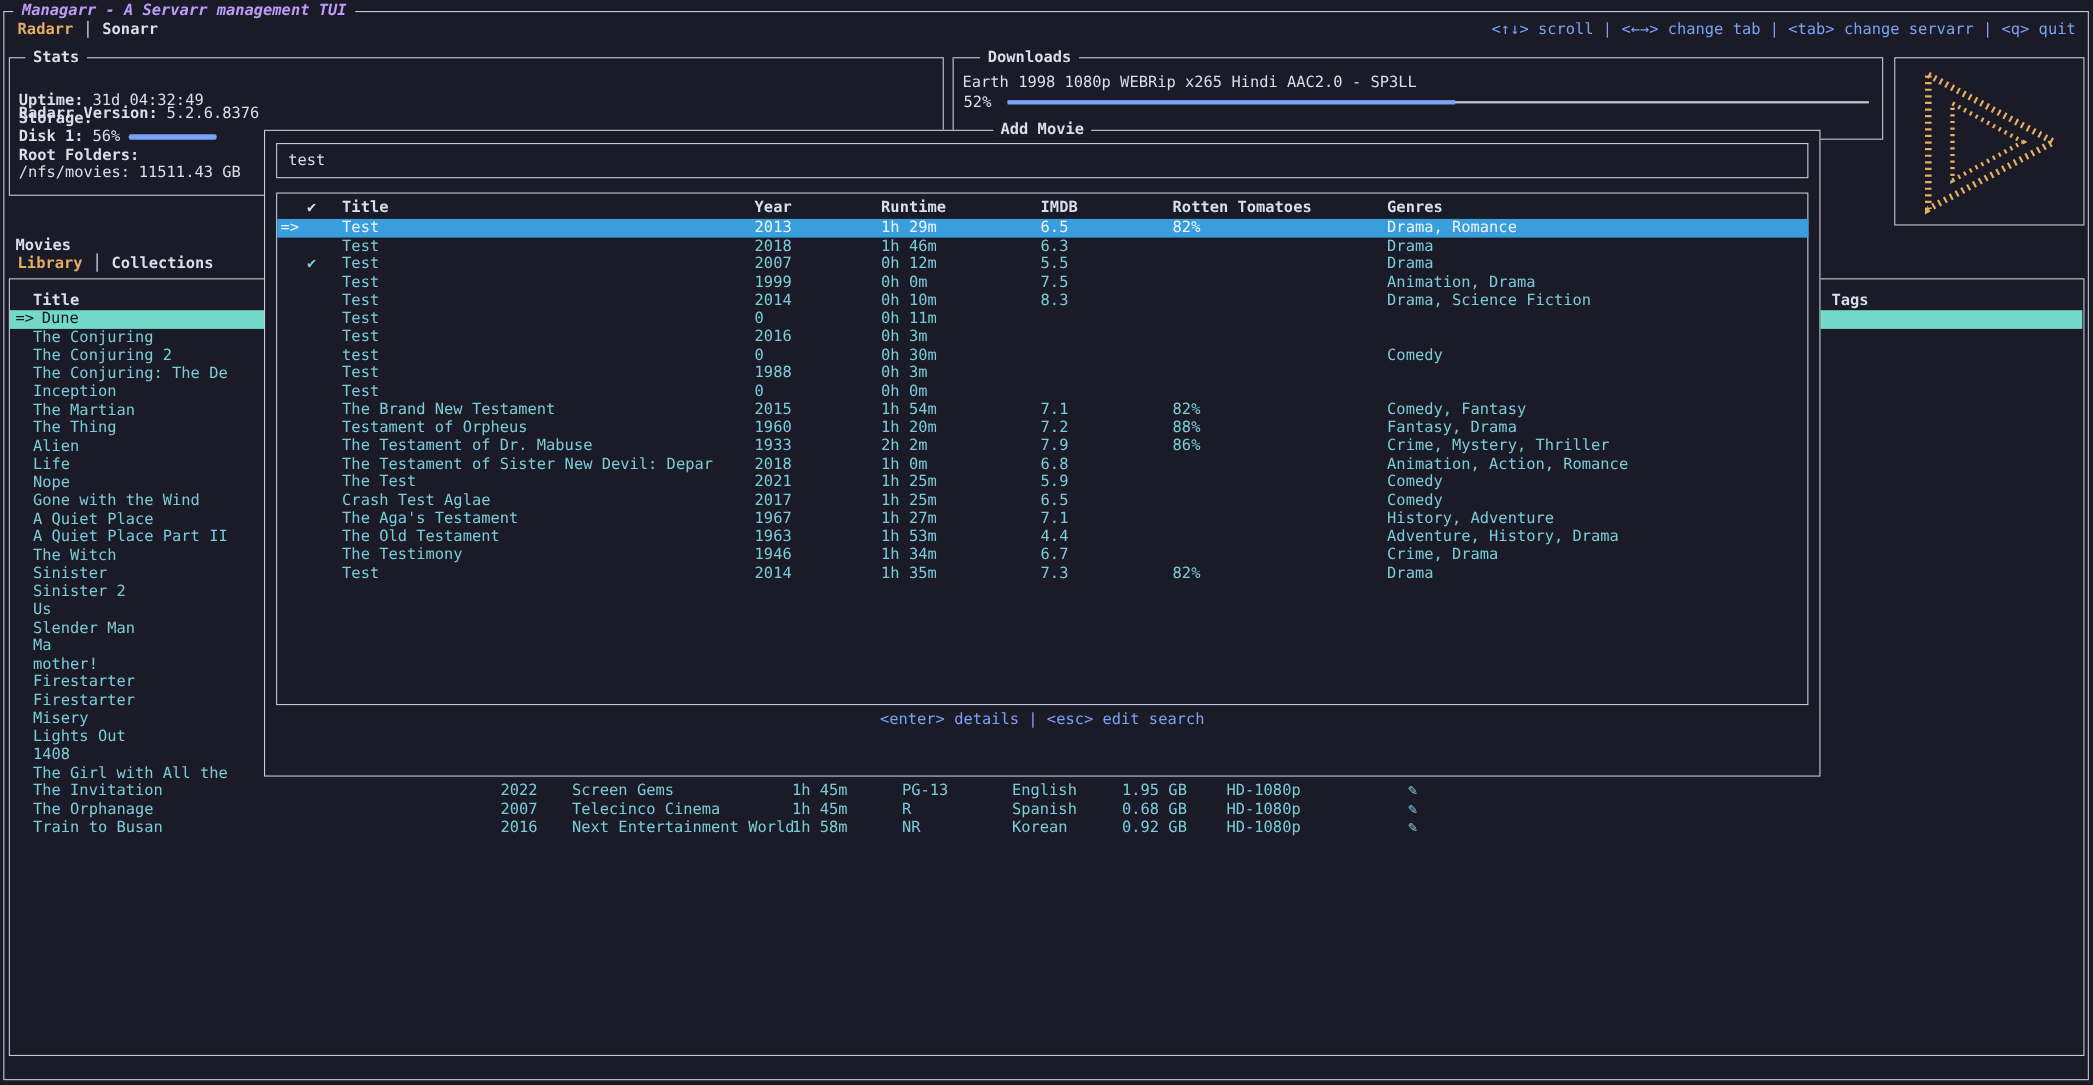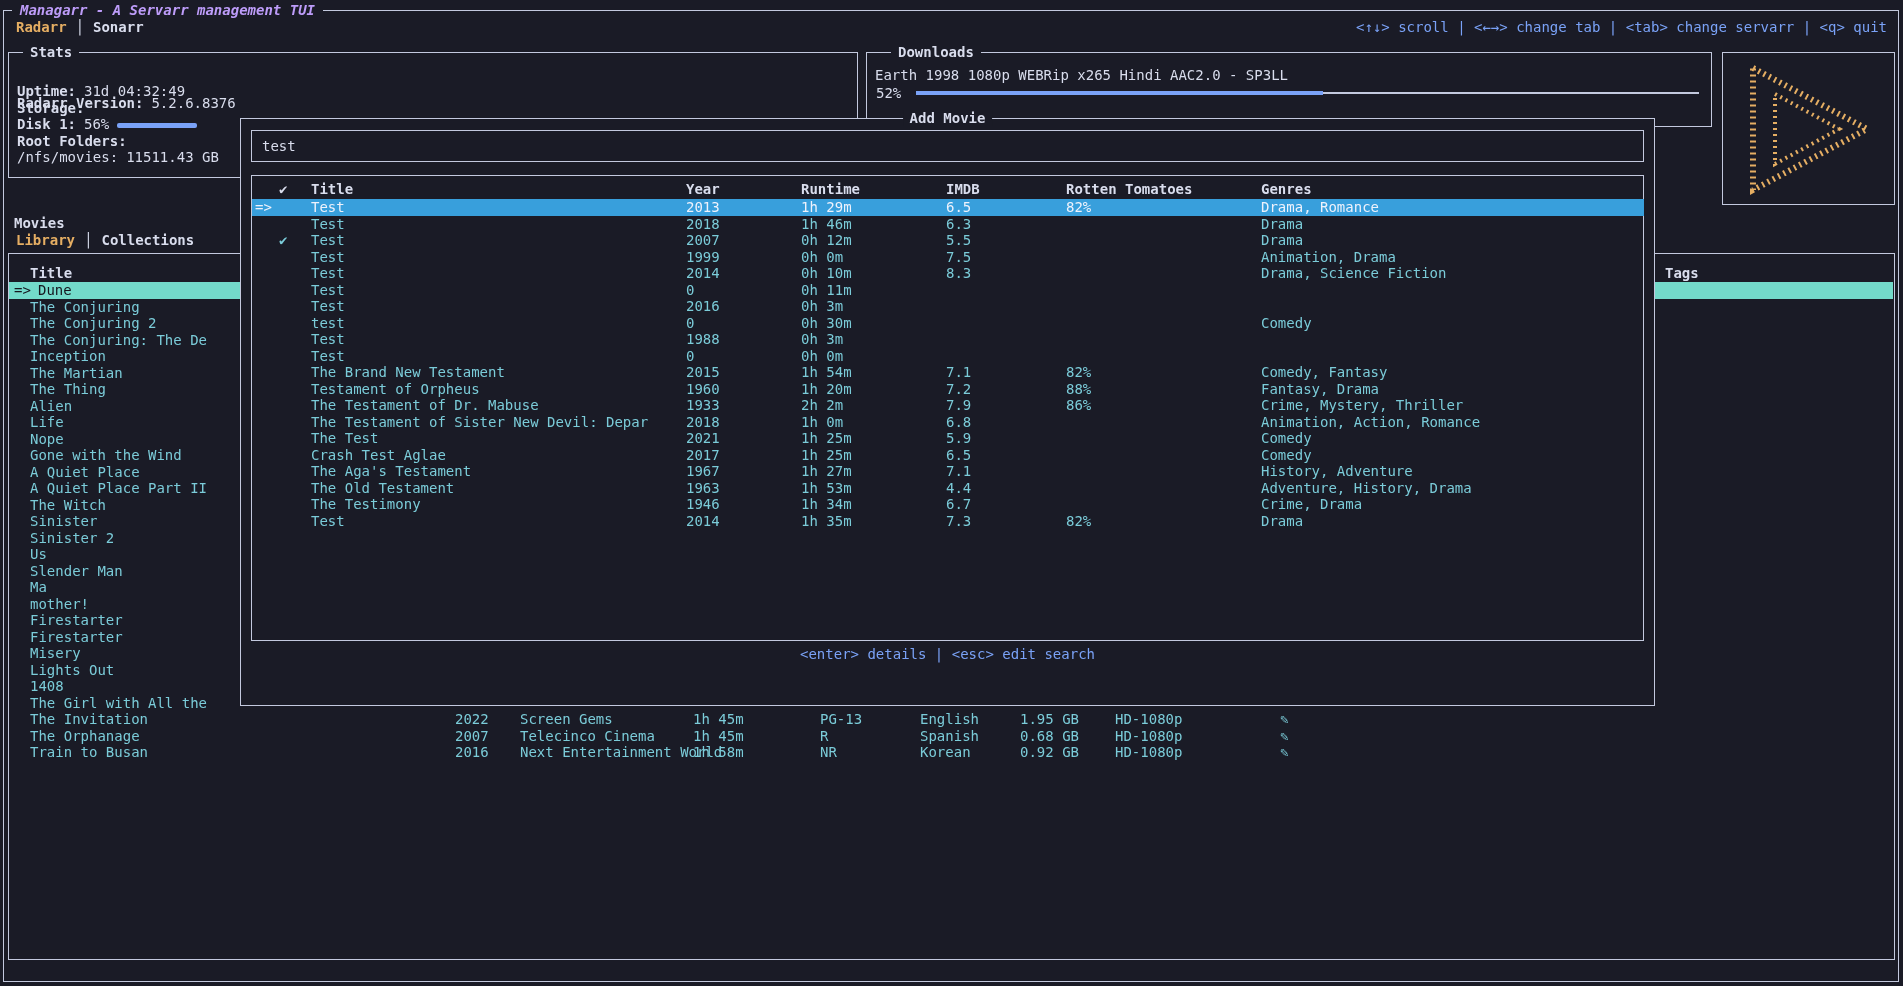--- a/index.html
+++ b/index.html
@@ -64,21 +64,21 @@
   .mh-title{ left:21px; } .mh-tags{ left:1656px; }
   .rows{ position:absolute; }
   .row{ position:relative; height:16.5px; }
   .cell{ position:absolute; top:0; height:16.5px; line-height:16.5px; white-space:pre; }
   .m-rows{ top:28px; left:0; width:1884px; }
   .m-rows .cell{ color:var(--cyan); }
   .m-rows .row.selected{ background:var(--selgreen); }
   .m-rows .row.selected .cell{ color:var(--dark); }
   .c-marker{ left:5px; } .c-title{ left:21px; }
   .m-rows .row.selected .c-title{ left:29px;text-align:right; }
-  .c-year{ left:446px; } .c-studio{ left:511px; } .c-runtime{ left:684px; }
+  .c-year{ left:446px; } .c-studio{ left:511px; } .c-runtime{ left:711px; }
   .c-cert{ left:811px; } .c-lang{ left:911px; } .c-size{ left:1011px; }
   .c-quality{ left:1106px; } .c-mon{ left:1271px; }
 
   .modal{ position:absolute; left:240px; top:118px; width:1415px; height:588px;
     background:var(--bg); border:1px solid var(--border); z-index:5; }
   .modal-title{ left:50%; transform:translateX(-50%); }
   .search-box{ position:absolute; left:10px; top:11px; width:1393px; height:32px;
     border:1px solid var(--border); }
   .search-input{ width:100%; height:100%; background:transparent; border:0; outline:0;
     color:var(--fg); font:inherit; padding:0 10px; }

